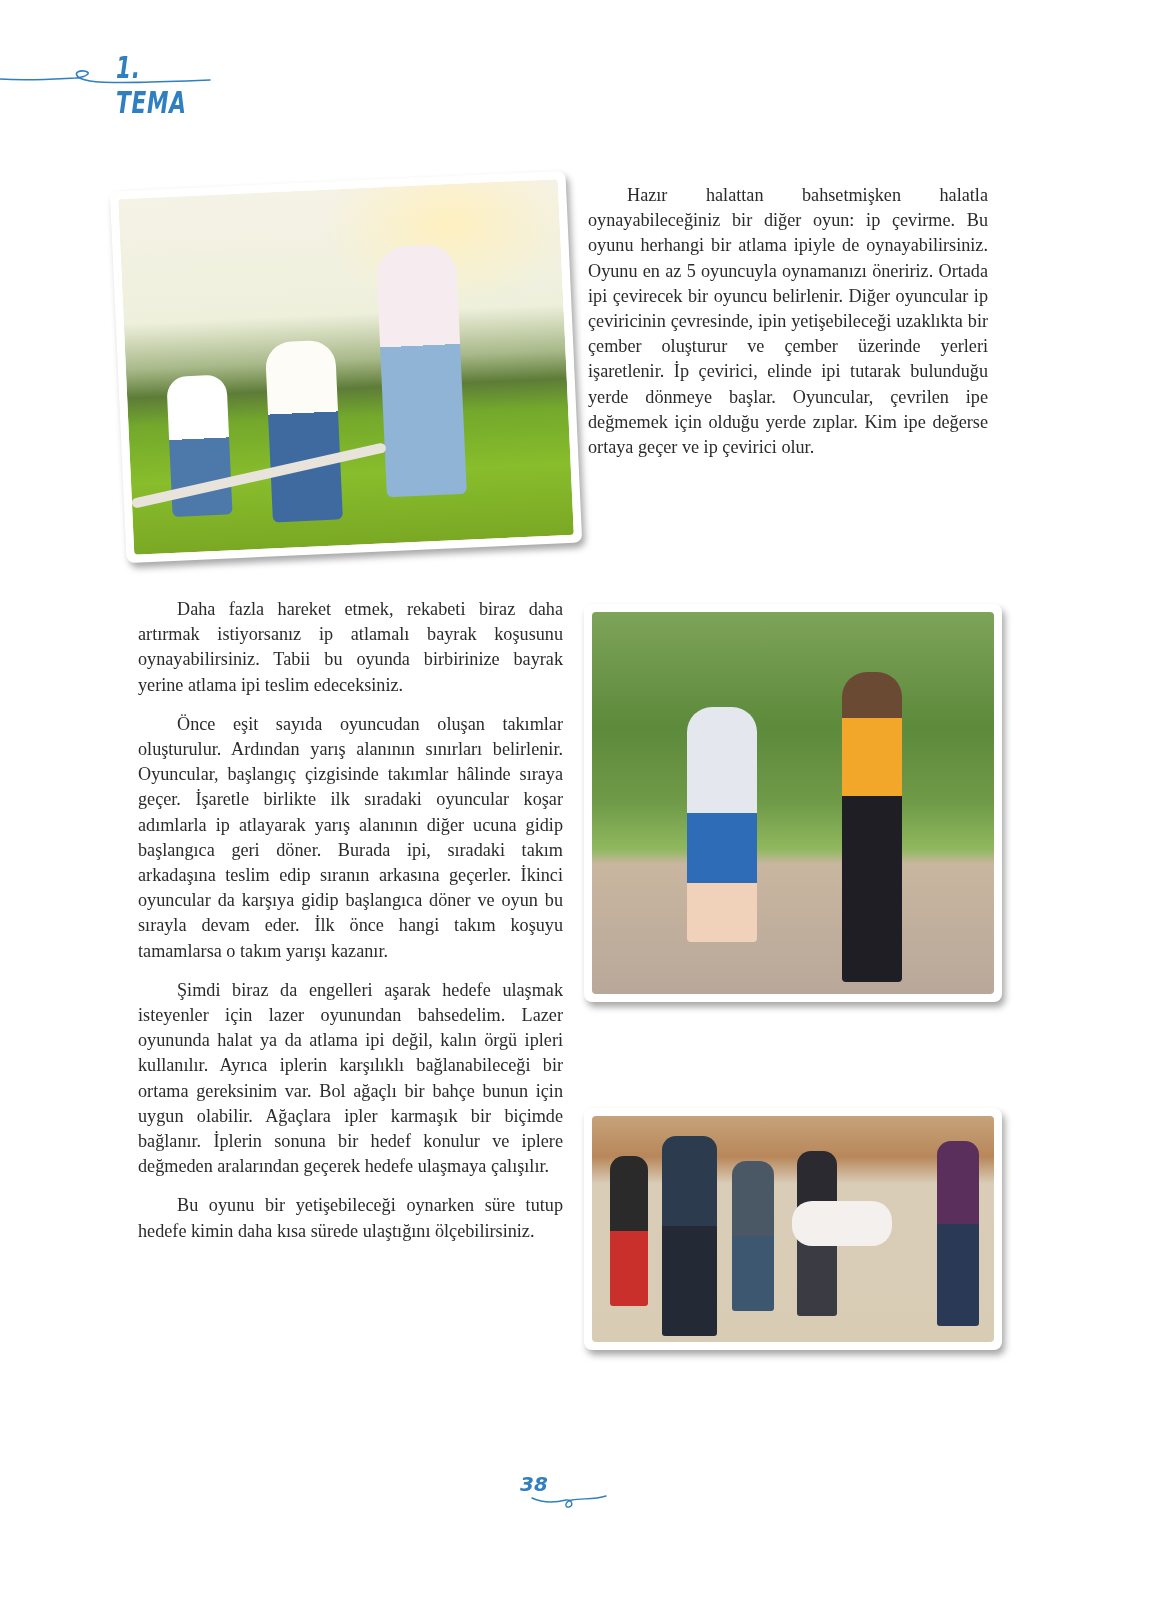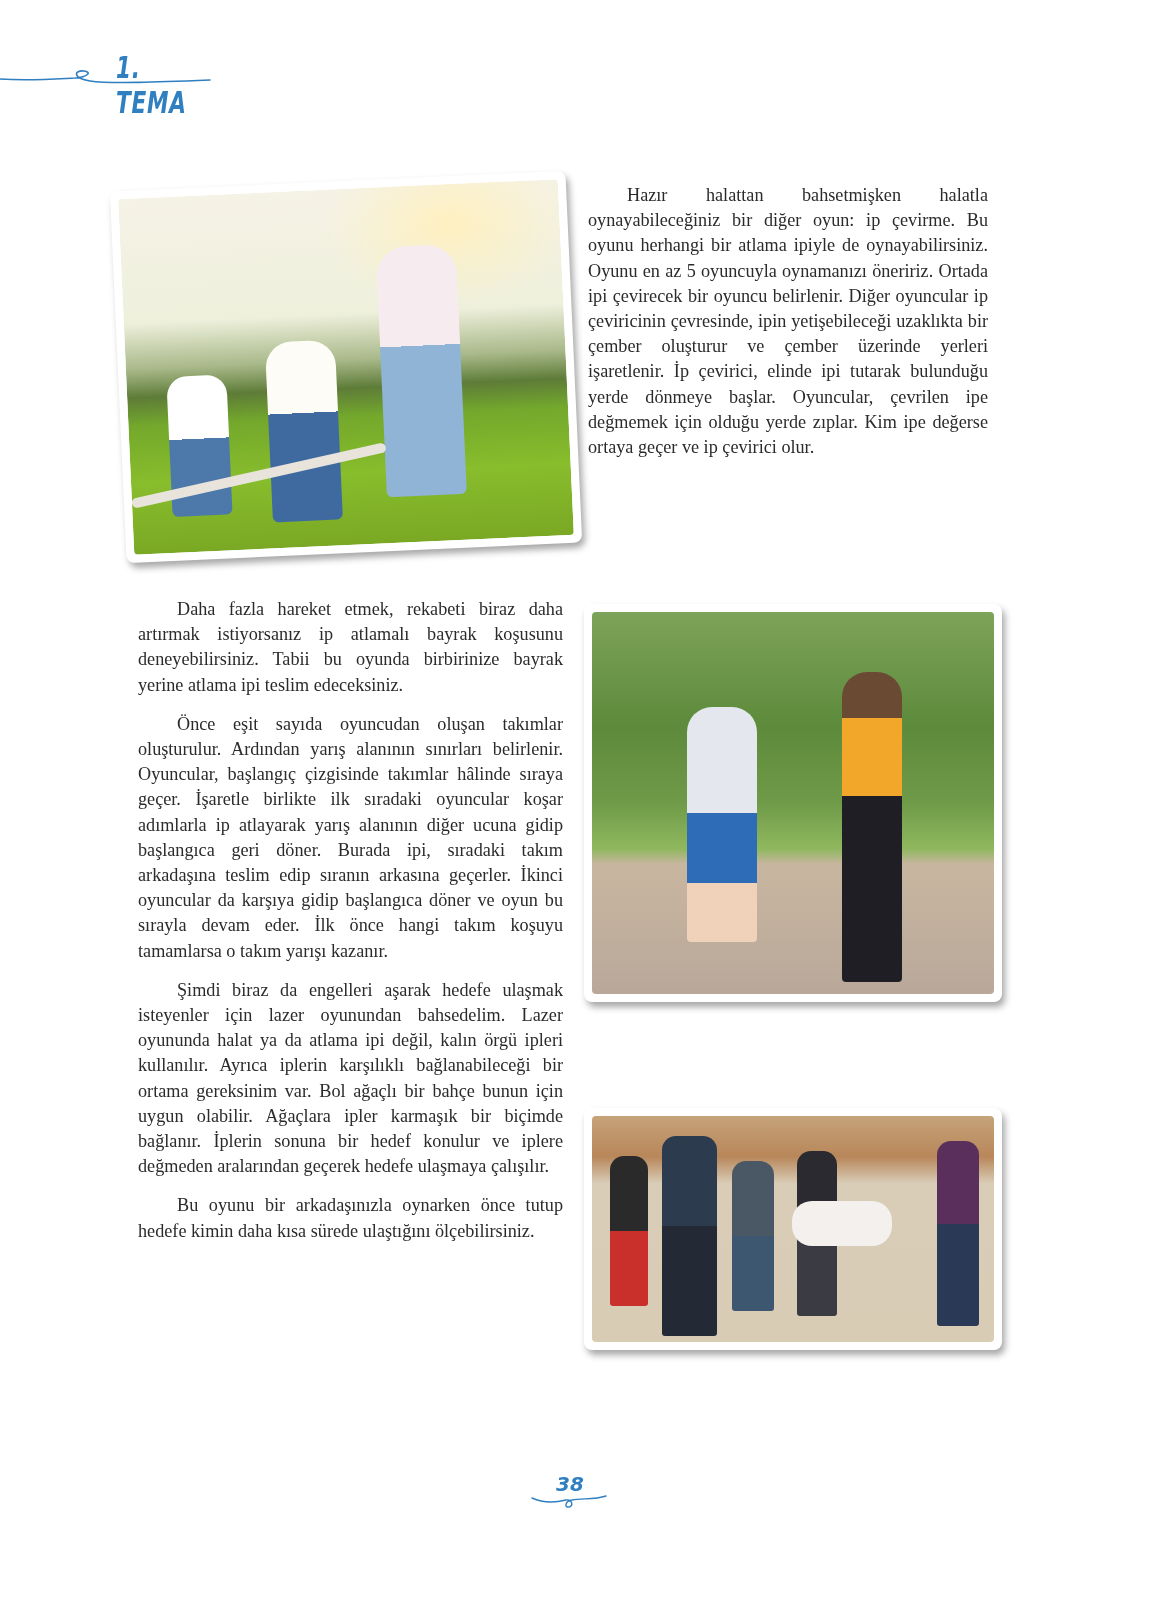--- a/index.html
+++ b/index.html
@@ -46,21 +46,21 @@
   }
   .p3 .k { position:absolute; border-radius: 14px 14px 3px 3px; }
   .p3 .k1 { left:18px; top:40px; width:38px; height:150px; background: linear-gradient(#2a2a2a 0 50%, #c9302c 50% 100%); }
   .p3 .k2 { left:70px; top:20px; width:55px; height:200px; background: linear-gradient(#2d3b4e 0 45%, #232a36 45% 100%); }
   .p3 .k3 { left:140px; top:45px; width:42px; height:150px; background: linear-gradient(#4a5866 0 50%, #3d5770 50% 100%); }
   .p3 .k4 { left:205px; top:35px; width:40px; height:165px; background: linear-gradient(#2a2a30 0 50%, #3b3b44 50% 100%); }
   .p3 .k5 { left:200px; top:85px; width:100px; height:45px; background:#f3f0ee; border-radius: 20px; }
   .p3 .k6 { left:345px; top:25px; width:42px; height:185px; background: linear-gradient(#5a2f5c 0 45%, #2a3a56 45% 100%); }
 
   .page-num { position: absolute; left: 520px; top: 1470px; width: 100px; height: 50px; }
-  .page-num-text { position: absolute; left: 0; top: 2px; width: 100px; text-align: center; font-family: "DejaVu Sans", sans-serif; font-style: italic; font-weight: bold; font-size: 20px; color: #2f7fc1; }
+  .page-num-text { position: absolute; left: 0; top: 2px; width: 100px; text-align: left; font-family: "DejaVu Sans", sans-serif; font-style: italic; font-weight: bold; font-size: 20px; color: #2f7fc1; }
   .page-num svg { position: absolute; left: 0; top: 22px; }
 </style>
 </head>
 <body>
 
 <div class="header">
   <svg width="230" height="50" viewBox="0 0 230 50">
     <path d="M0 33 C 30 35, 55 33, 75 32 C 88 31, 92 26, 84 25 C 74 24, 72 32, 90 35 C 110 38, 160 36, 210 34" stroke="#2f7fc1" stroke-width="1.6" fill="none" stroke-linecap="round"></path>
   </svg>
   <div class="header-title">1. TEMA</div>
@@ -73,24 +73,24 @@
     <div class="kid3"></div>
     <div class="rope"></div>
   </div>
 </div>
 
 <div class="text-block tb1">
   <p>Hazır halattan bahsetmişken halatla oynayabileceğiniz bir diğer oyun: ip çevirme. Bu oyunu herhangi bir atlama ipiyle de oynayabilirsiniz. Oyunu en az 5 oyuncuyla oynamanızı öneririz. Ortada ipi çevirecek bir oyuncu belirlenir. Diğer oyuncular ip çeviricinin çevresinde, ipin yetişebileceği uzaklıkta bir çember oluşturur ve çember üzerinde yerleri işaretlenir. İp çevirici, elinde ipi tutarak bulunduğu yerde dönmeye başlar. Oyuncular, çevrilen ipe değmemek için olduğu yerde zıplar. Kim ipe değerse ortaya geçer ve ip çevirici olur.</p>
 </div>
 
 <div class="text-block tb2">
-  <p>Daha fazla hareket etmek, rekabeti biraz daha artırmak istiyorsanız ip atlamalı bayrak koşusunu deneyebilirsiniz. Tabii bu oyunda birbirinize bayrak yerine atlama ipi teslim edeceksiniz.</p>
+  <p>Daha fazla hareket etmek, rekabeti biraz daha artırmak istiyorsanız ip atlamalı bayrak koşusunu oynayabilirsiniz. Tabii bu oyunda birbirinize bayrak yerine atlama ipi teslim edeceksiniz.</p>
   <p>Önce eşit sayıda oyuncudan oluşan takımlar oluşturulur. Ardından yarış alanının sınırları belirlenir. Oyuncular, başlangıç çizgisinde takımlar hâlinde sıraya geçer. İşaretle birlikte ilk sıradaki oyuncular koşar adımlarla ip atlayarak yarış alanının diğer ucuna gidip başlangıca geri döner. Burada ipi, sıradaki takım arkadaşına teslim edip sıranın arkasına geçerler. İkinci oyuncular da karşıya gidip başlangıca döner ve oyun bu sırayla devam eder. İlk önce hangi takım koşuyu tamamlarsa o takım yarışı kazanır.</p>
   <p>Şimdi biraz da engelleri aşarak hedefe ulaşmak isteyenler için lazer oyunundan bahsedelim. Lazer oyununda halat ya da atlama ipi değil, kalın örgü ipleri kullanılır. Ayrıca iplerin karşılıklı bağlanabileceği bir ortama gereksinim var. Bol ağaçlı bir bahçe bunun için uygun olabilir. Ağaçlara ipler karmaşık bir biçimde bağlanır. İplerin sonuna bir hedef konulur ve iplere değmeden aralarından geçerek hedefe ulaşmaya çalışılır.</p>
-  <p>Bu oyunu bir arkadaşınızla oynarken önce tutup hedefe kimin daha kısa sürede ulaştığını ölçebilirsiniz.</p>
+  <p>Bu oyunu bir yetişebileceği oynarken süre tutup hedefe kimin daha kısa sürede ulaştığını ölçebilirsiniz.</p>
 </div>
 
 <div class="photo p2">
   <div class="img">
     <div class="boy"></div>
     <div class="girl"></div>
   </div>
 </div>
 
 <div class="photo p3">

